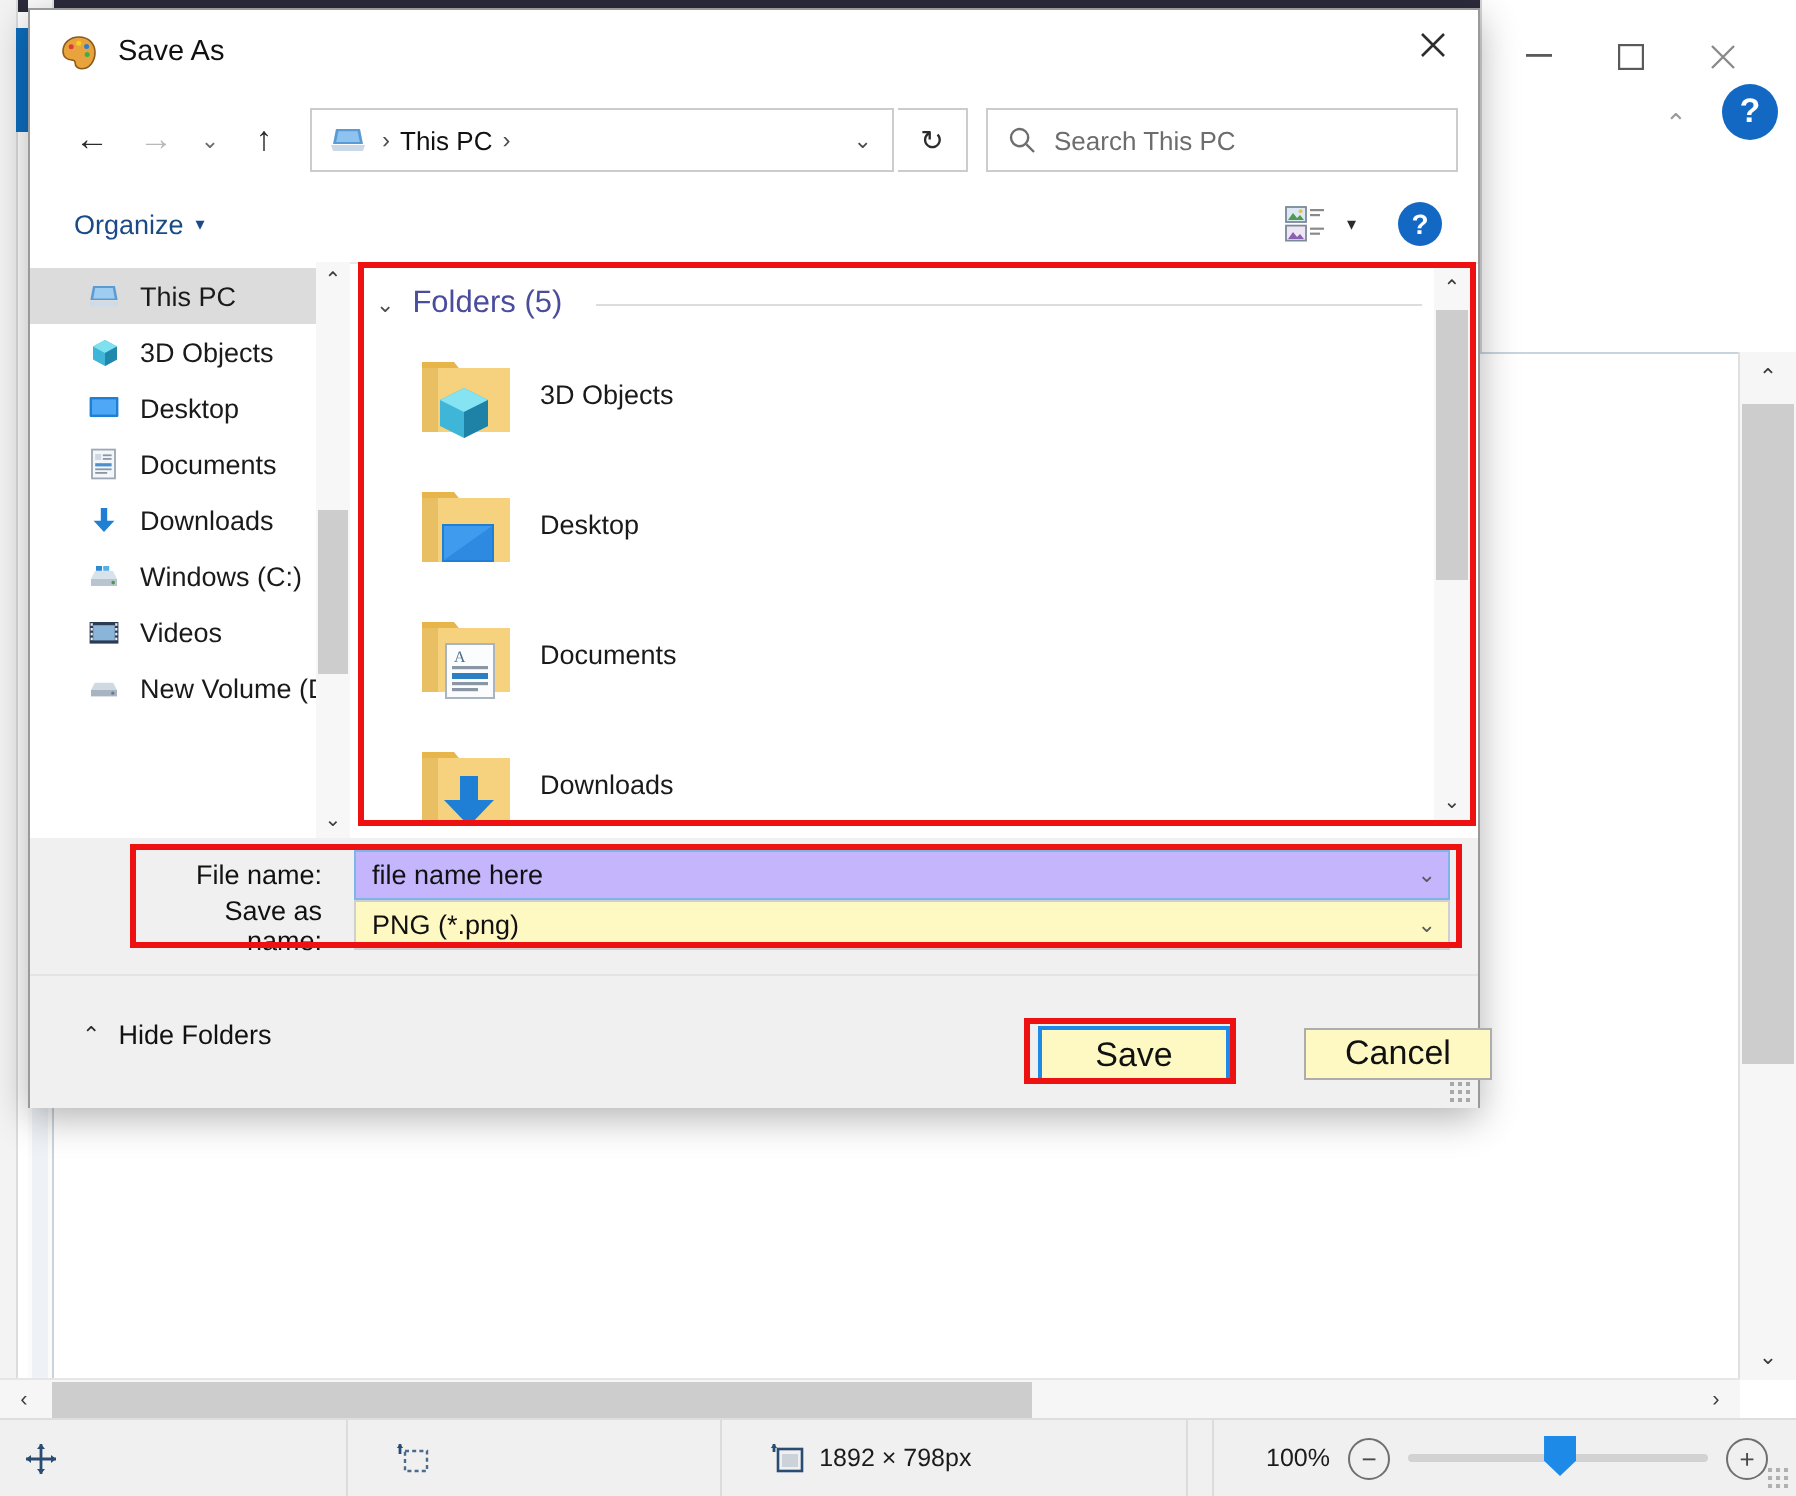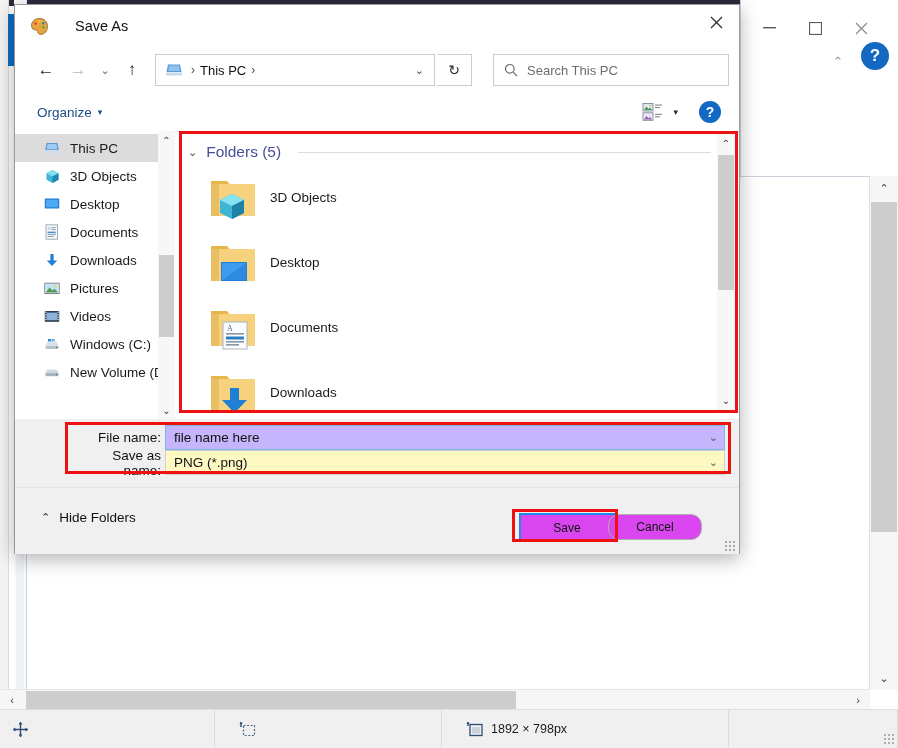--- a/index.html
+++ b/index.html
@@ -51,36 +51,36 @@
   #sb-spacer{flex:1;border-right:1px solid #dcdcdc;height:38px;}
   #sb-zoom{margin-left:auto;display:flex;align-items:center;gap:9px;padding:0 14px;height:38px;}
   #zoom-minus,#zoom-plus{width:19px;height:19px;border-radius:50%;border:1.4px solid #6f6f6f;display:flex;align-items:center;justify-content:center;font-size:13px;color:#4a4a4a;line-height:1;}
   #zoom-track{width:150px;height:4px;background:#d2d2d2;border-radius:2px;position:relative;}
   #zoom-handle{position:absolute;left:68px;top:-9px;width:16px;height:20px;background:#1d8ae8;clip-path:polygon(0 0,100% 0,100% 62%,50% 100%,0 62%);}
   #resize-grip{position:absolute;right:3px;bottom:3px;width:12px;height:12px;
     background-image:radial-gradient(#b0b0b0 38%,transparent 40%);background-size:4px 4px;}
 
   
   #save-dialog{position:absolute;left:14px;top:4px;width:724px;height:548px;background:#ffffff;border:1px solid #9a9a9a;box-shadow:0 5px 18px rgba(0,0,0,.3);}
-  #dlg-titlebar{height:42px;display:flex;align-items:center;background:#fff;position:relative;gap:16px;}
+  #dlg-titlebar{height:42px;display:flex;align-items:center;background:#fff;position:relative;}
   #dlg-icon{margin-left:14px;width:20px;height:20px;display:flex;align-items:center;justify-content:center;}
   #dlg-title{margin-left:10px;font-size:14.5px;color:#111;}
   #dlg-close{position:absolute;right:0;top:0;width:46px;height:34px;display:flex;align-items:center;justify-content:center;color:#2d2d2d;font-size:16px;}
 
   #dlg-navbar{height:46px;display:flex;align-items:center;padding:0 10px 0 16px;gap:2px;}
   .nav-btn{width:30px;height:30px;display:flex;align-items:center;justify-content:center;font-size:17px;color:#2b2b2b;}
   .nav-btn.disabled{color:#b9b9b9;}
   #nav-recent{font-size:11px;color:#6a6a6a;width:20px;}
   #addressbar{flex:1;height:30px;border:1px solid #cccccc;background:#fff;display:flex;align-items:center;padding:0 6px 0 8px;margin-left:6px;}
   #addr-pcicon{width:20px;height:16px;display:flex;align-items:center;justify-content:center;margin-right:2px;}
   .crumb-sep{color:#4b4b4b;font-size:12px;padding:0 5px;}
   #addr-crumb{font-size:13px;color:#111;}
   #addr-chev{margin-left:auto;color:#4a4a4a;font-size:11px;padding-right:4px;}
   #refresh-btn{width:34px;height:30px;border:1px solid #cccccc;border-left:none;background:#fff;display:flex;align-items:center;justify-content:center;font-size:14px;color:#2b2b2b;}
-  #searchbox{width:214px;height:30px;border:1px solid #cccccc;background:#fff;display:flex;align-items:center;gap:9px;padding:0 10px;margin-left:19px;}
+  #searchbox{width:214px;height:30px;border:1px solid #cccccc;background:#fff;display:flex;align-items:center;gap:9px;padding:0 10px;margin-left:7px;}
   #search-ph{font-size:13px;color:#6d6d6d;}
 
   #dlg-toolbar{height:38px;display:flex;align-items:center;padding:0 10px 0 22px;border-bottom:1px solid #e9e9e9;}
   #organize-btn{font-size:13.5px;color:#1b4b86;display:flex;align-items:center;gap:6px;}
   #organize-caret{font-size:9px;color:#1b4b86;}
   #view-group{margin-left:auto;display:flex;align-items:center;gap:9px;padding-right:8px;}
   #view-caret{font-size:9px;color:#2b2b2b;}
   #dlg-help{width:22px;height:22px;border-radius:50%;background:#1268c3;color:#fff;font-size:14px;font-weight:bold;display:flex;align-items:center;justify-content:center;margin-left:12px;}
 
   #dlg-body{position:absolute;left:0;right:0;top:126px;height:288px;display:flex;}
@@ -112,34 +112,34 @@
   #ls-up{top:0;}
   #ls-down{bottom:0;}
   #ls-thumb{position:absolute;left:1px;top:21px;width:16px;height:135px;background:#cdcdcd;}
 
   
   #fields-zone{position:absolute;left:0;right:0;top:414px;height:68px;background:#f0f0f0;}
   #fields-highlight{position:absolute;left:50px;top:3px;width:666px;height:52px;border:3px solid #ee1111;box-sizing:border-box;pointer-events:none;z-index:3;}
   .field-row{position:absolute;left:56px;width:654px;height:23px;display:flex;align-items:center;}
   #row-filename{top:7px;}
   #row-filetype{top:32px;}
-  .field-label{width:90px;text-align:right;font-size:13.5px;color:#111;padding-right:4px;}
+  .field-label{width:90px;text-align:right;font-size:13.5px;color:#111;padding-right:16px;}
   .field-ctrl{flex:1;height:23px;display:flex;align-items:center;padding:0 6px 0 8px;font-size:13.5px;color:#111;}
   #ctrl-filename{background:#c4b5fd;border:1px solid #7cb6e8;}
   #ctrl-filetype{background:#fef9c3;border:1px solid #cfcfcf;}
   .field-chev{margin-left:auto;font-size:11px;color:#5a5a5a;}
 
   
   #dlg-footer{position:absolute;left:0;right:0;top:482px;height:66px;background:#f0f0f0;border-top:1px solid #e4e4e4;}
   #hide-folders{position:absolute;left:26px;top:22px;display:flex;align-items:center;gap:9px;font-size:13.5px;color:#111;}
   #hf-chev{font-size:11px;color:#2b2b2b;}
   #save-highlight{position:absolute;left:497px;top:504px;width:106px;height:33px;border:3px solid #ee1111;box-sizing:border-box;z-index:4;pointer-events:none;}
-  .dlg-btn{position:absolute;top:509px;width:92px;height:24px;background:#d946ef;border:1px solid #adadad;display:flex;align-items:center;justify-content:center;font-size:12px;color:#111;}
+  .dlg-btn{position:absolute;top:509px;width:92px;height:24px;background:#fef9c3;border:1px solid #adadad;display:flex;align-items:center;justify-content:center;font-size:17px;color:#111;}
   #save-btn{left:504px;border:2px solid #1d8ae8;width:92px;height:25px;top:508px;}
-  #cancel-btn{left:593px;border-radius:11px;}
+  #cancel-btn{left:637px;}
   #dlg-grip{position:absolute;right:4px;bottom:3px;width:11px;height:11px;
     background-image:radial-gradient(#a8a8a8 38%,transparent 40%);background-size:4px 4px;}
 </style>
 </head>
 <body>
 
 <div id="paint-window">
   <div id="paint-titlebar"></div>
   <div id="paint-frame-left"></div>
   <div id="paint-accent-left"></div>
@@ -198,20 +198,28 @@
     <div class="sb-cell" id="sb-size">
       <svg width="18" height="17" viewBox="0 0 18 17">
         <path d="M2 1 L2 5" stroke="#2b4c72" stroke-width="1.4"></path>
         <path d="M2 1 L0.4 3 L3.6 3 Z" fill="#2b4c72"></path>
         <rect x="4" y="3.5" width="12" height="11" fill="none" stroke="#2b4c72" stroke-width="1.3"></rect>
         <rect x="6" y="6" width="8" height="6.5" fill="#2b4c72" opacity="0.18"></rect>
       </svg>
       <span>1892 × 798px</span>
     </div>
     <div id="sb-spacer"></div>
+    <div id="sb-zoom">
+      <span>100%</span>
+      <span id="zoom-minus">−</span>
+      <span id="zoom-track">
+        <span id="zoom-handle"></span>
+      </span>
+      <span id="zoom-plus">+</span>
+    </div>
     <div id="resize-grip"></div>
   </div>
 </div>
 
 <div id="save-dialog">
 
   <div id="dlg-titlebar">
     <div id="dlg-icon">
       <svg width="19" height="19" viewBox="0 0 19 19">
         <path d="M9.5 1.5 C4.8 1.5 1.5 4.6 1.5 8.6 C1.5 11.5 3.6 13 5.8 13 C7 13 7.6 13.6 7.6 14.6 C7.6 16.2 9 17.4 10.6 17.4 C14.8 17.4 17.5 13.6 17.5 9.3 C17.5 4.7 14.2 1.5 9.5 1.5 Z" fill="#e8a33d" stroke="#8a5a1a" stroke-width="0.8"></path>
@@ -335,30 +343,32 @@
           <span class="side-icon">
             <svg width="14" height="15" viewBox="0 0 14 15">
               <rect x="5.4" y="1" width="3.2" height="7" fill="#1e7fd4"></rect>
               <path d="M7 13 L1.8 7.4 L12.2 7.4 Z" fill="#1e7fd4"></path>
             </svg>
           </span>
           <span>Downloads</span>
         </div>
 
 
+
         <div class="side-item">
           <span class="side-icon">
             <svg width="16" height="13" viewBox="0 0 16 13">
-              <rect x="0.8" y="1.2" width="14.4" height="10.4" fill="#fff" stroke="#6b7680" stroke-width="0.9"></rect>
-              <rect x="1.8" y="2.2" width="12.4" height="8.4" fill="#bfe3f7"></rect>
-              <path d="M1.8 10.6 L5.6 5.4 L8.4 8.6 L10.4 6.8 L14.2 10.6 Z" fill="#4f9a4f"></path>
-              <circle cx="11.6" cy="4.3" r="1.3" fill="#f5d33f"></circle>
-            </svg>
-          </span>
-          <span>Pictures</span>
+              <path d="M1.5 7.5 L14.5 7.5 L14.5 11 L1.5 11 Z" fill="#b8c4cf"></path>
+              <path d="M1.5 7.5 L3.5 3.5 L12.5 3.5 L14.5 7.5 Z" fill="#d8e2ea"></path>
+              <rect x="4" y="1" width="3" height="2.4" fill="#2d8ad8"></rect>
+              <rect x="7.6" y="1" width="3" height="2.4" fill="#59b0e8"></rect>
+              <circle cx="12.6" cy="9.3" r="0.9" fill="#4a9a4a"></circle>
+            </svg>
+          </span>
+          <span>Windows (C:)</span>
         </div>
 
         <div class="side-item">
           <span class="side-icon">
             <svg width="16" height="13" viewBox="0 0 16 13">
               <rect x="0.8" y="1" width="14.4" height="10.8" fill="#2b3b52"></rect>
               <rect x="2.6" y="2.6" width="10.8" height="7.6" fill="#8ab4d8"></rect>
               <g fill="#e8eef5">
                 <rect x="1.3" y="1.6" width="1.1" height="1.3"></rect>
                   <rect x="1.3" y="4" width="1.1" height="1.3"></rect>
@@ -369,33 +379,20 @@
                 <rect x="13.6" y="6.4" width="1.1" height="1.3"></rect>
                   <rect x="13.6" y="8.8" width="1.1" height="1.3"></rect>
               </g>
             </svg>
           </span>
           <span>Videos</span>
         </div>
 
         <div class="side-item">
           <span class="side-icon">
-            <svg width="16" height="13" viewBox="0 0 16 13">
-              <path d="M1.5 7.5 L14.5 7.5 L14.5 11 L1.5 11 Z" fill="#b8c4cf"></path>
-              <path d="M1.5 7.5 L3.5 3.5 L12.5 3.5 L14.5 7.5 Z" fill="#d8e2ea"></path>
-              <rect x="4" y="1" width="3" height="2.4" fill="#2d8ad8"></rect>
-              <rect x="7.6" y="1" width="3" height="2.4" fill="#59b0e8"></rect>
-              <circle cx="12.6" cy="9.3" r="0.9" fill="#4a9a4a"></circle>
-            </svg>
-          </span>
-          <span>Windows (C:)</span>
-        </div>
-
-        <div class="side-item">
-          <span class="side-icon">
             <svg width="16" height="12" viewBox="0 0 16 12">
               <path d="M1.5 7 L14.5 7 L14.5 10.2 L1.5 10.2 Z" fill="#a8b4bf"></path>
               <path d="M1.5 7 L3.4 3.4 L12.6 3.4 L14.5 7 Z" fill="#cfd9e2"></path>
               <circle cx="12.4" cy="8.6" r="0.8" fill="#6a7a8a"></circle>
             </svg>
           </span>
           <span>New Volume (D:)</span>
         </div>
       </div>
 

